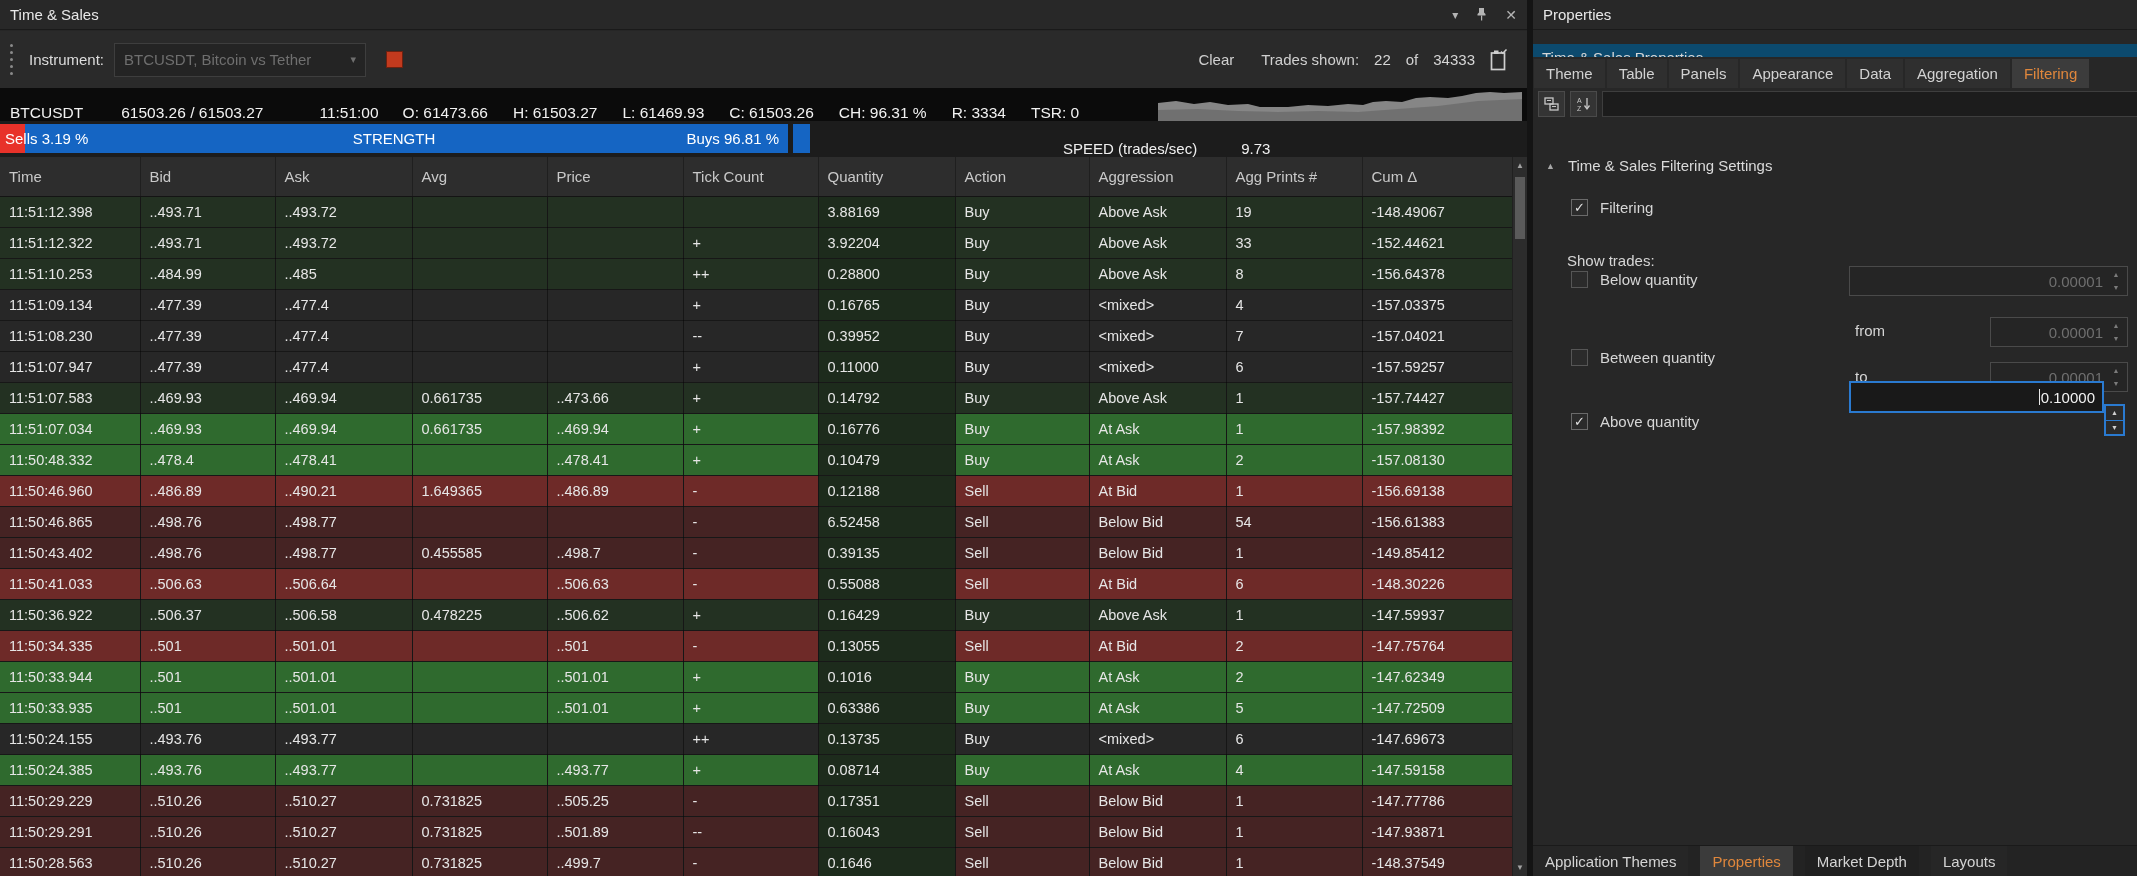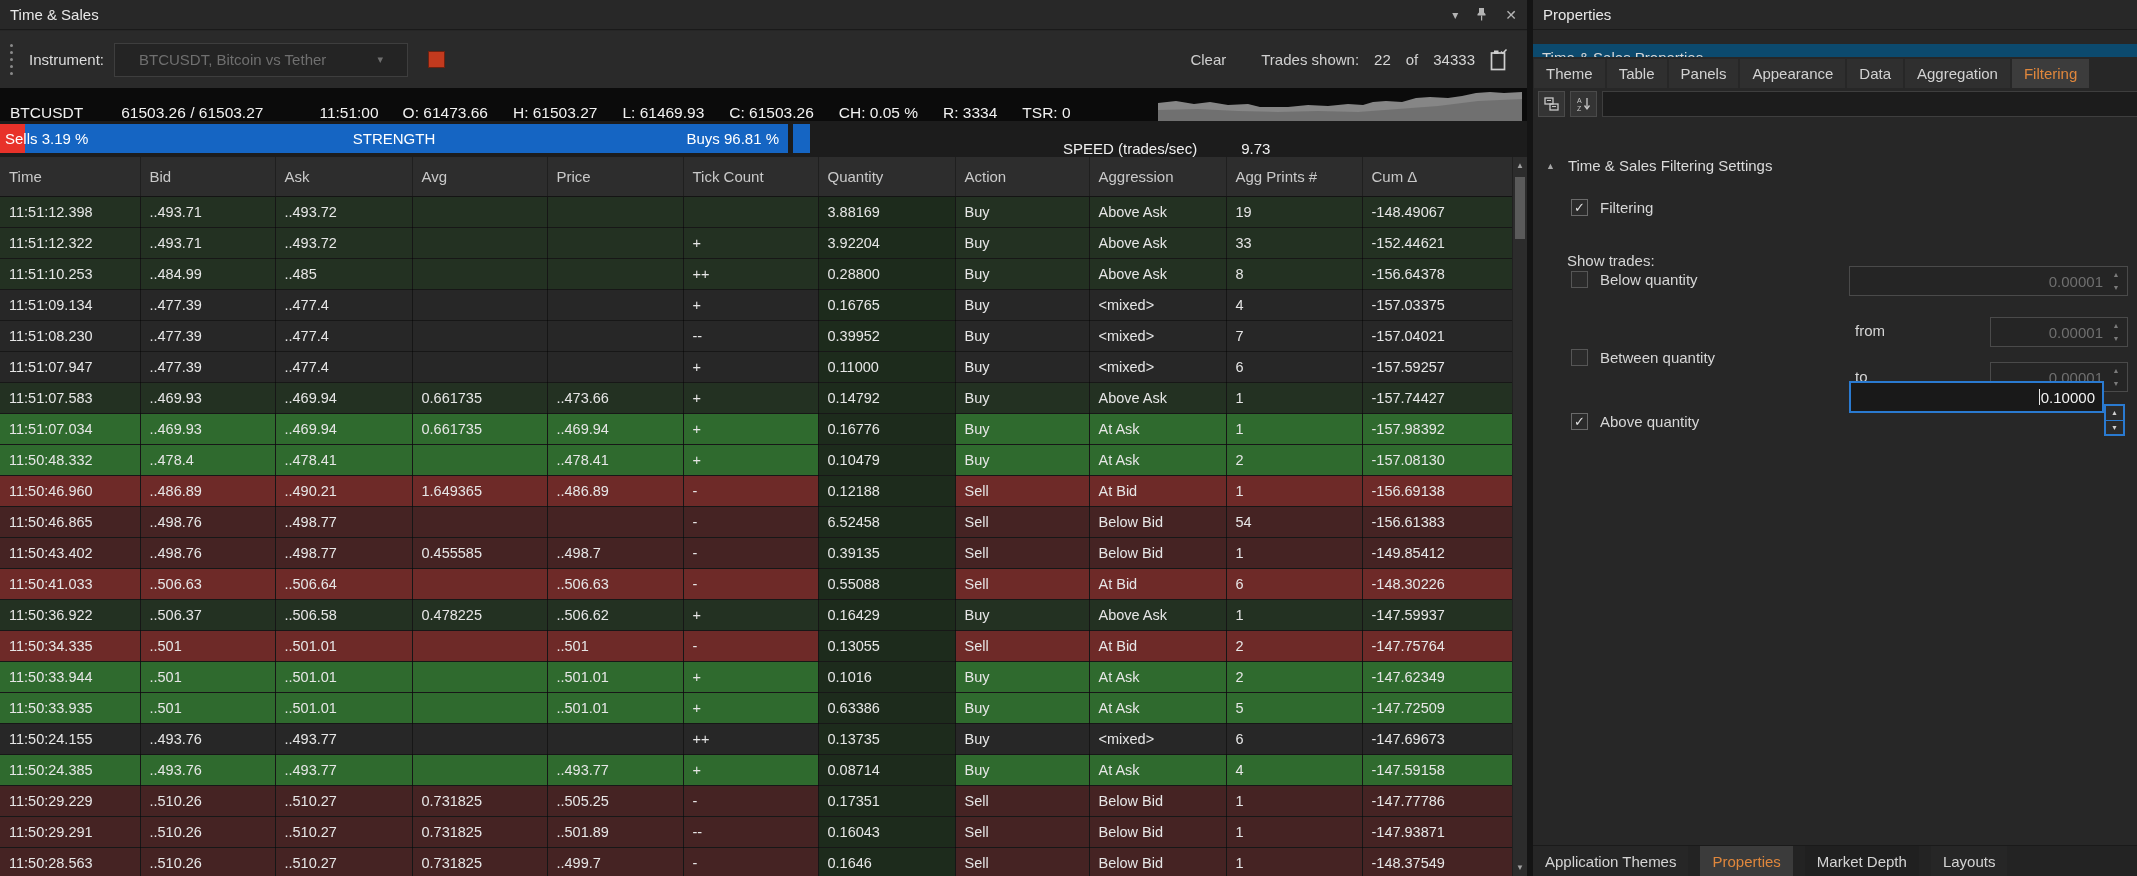--- a/index.html
+++ b/index.html
@@ -20,28 +20,28 @@
   .win-icons { margin-left:auto; display:flex; gap:18px; align-items:center; }
   .win-icons .wi { color:#b4b4b4; font-size:12px; line-height:1; cursor:default; }
   .wi.close { font-size:14px; }
 
   
   .instrument-row { position:absolute; left:0; right:0; top:31px; height:57px; background:#2a2a2a;
     display:flex; align-items:center; }
   .grip { display:flex; flex-direction:column; gap:4px; margin:0 16px 0 10px; }
   .grip i { width:3px; height:3px; border-radius:50%; background:#8a8a8a; }
   .instr-label { font-size:15px; color:#dcdcdc; margin-right:10px; }
-  .dropdown { width:294px; height:34px; background:#242424; border:1px solid #3e3e3e;
-    display:flex; align-items:center; justify-content:space-between; padding:0 24px; }
+  .dropdown { width:252px; height:34px; background:#242424; border:1px solid #3e3e3e;
+    display:flex; align-items:center; justify-content:space-between; padding:0 9px; }
   .dropdown .val { font-size:15px; color:#6f6f6f; white-space:nowrap; overflow:hidden; }
   .dropdown .caret { color:#6f6f6f; font-size:11px; }
   .red-btn { width:17px; height:17px; background:#c23a1e; border:1px solid #6d2110; margin-left:20px; }
   .trades-info { margin-left:auto; display:flex; align-items:center; gap:15px; margin-right:18px; font-size:15px; color:#d6d6d6; }
   .trades-info .lbl { color:#d0d0d0; }
-  .clear-btn { margin-right:20px; }
+  .clear-btn { margin-right:12px; }
 
   
   .stats-row { position:absolute; left:0; right:0; top:88px; height:33px; background:#0b0b0b;
     display:flex; align-items:center; font-size:15.5px; color:#f2f2f2; white-space:nowrap; }
   .stats-row span { display:inline-block;margin-top:17px; }
   .s-sym { margin:0 38px 0 10px; }
   .s-ba  { margin-right:56px; }
   .s-t   { margin-right:24px; }
   .s-o,.s-h,.s-l,.s-c,.s-ch,.s-r { margin-right:25px; }
   .sparkline { position:absolute; left:1158px; top:0; width:364px; height:33px; }
@@ -165,21 +165,21 @@
   </div>
 
   <div class="stats-row">
     <span class="s-sym">BTCUSDT</span>
     <span class="s-ba">61503.26 / 61503.27</span>
     <span class="s-t">11:51:00</span>
     <span class="s-o">O: 61473.66</span>
     <span class="s-h">H: 61503.27</span>
     <span class="s-l">L: 61469.93</span>
     <span class="s-c">C: 61503.26</span>
-    <span class="s-ch">CH: 0.05 %</span>
+    <span class="s-ch">CH: 96.31 %</span>
     <span class="s-r">R: 3334</span>
     <span class="s-tsr">TSR: 0</span>
     <svg class="sparkline" viewBox="0 0 364 33" preserveAspectRatio="none">
       <polygon fill="#868686" points="0,15 18,13 36,16 52,14 70,17 90,16 102,19 130,19 150,17 170,18 190,16 205,17 215,14 228,13 244,14 258,10 272,9 290,10 304,8 318,5 332,4 346,5 364,4 364,33 0,33"></polygon>
       <polygon fill="#5f5f5f" opacity="0.55" points="0,22 40,21 80,23 120,24 160,23 200,24 240,21 280,18 320,13 364,11 364,33 0,33"></polygon>
     </svg>
   </div>
 
   <div class="strength-row">
     <div class="strength-bar">

